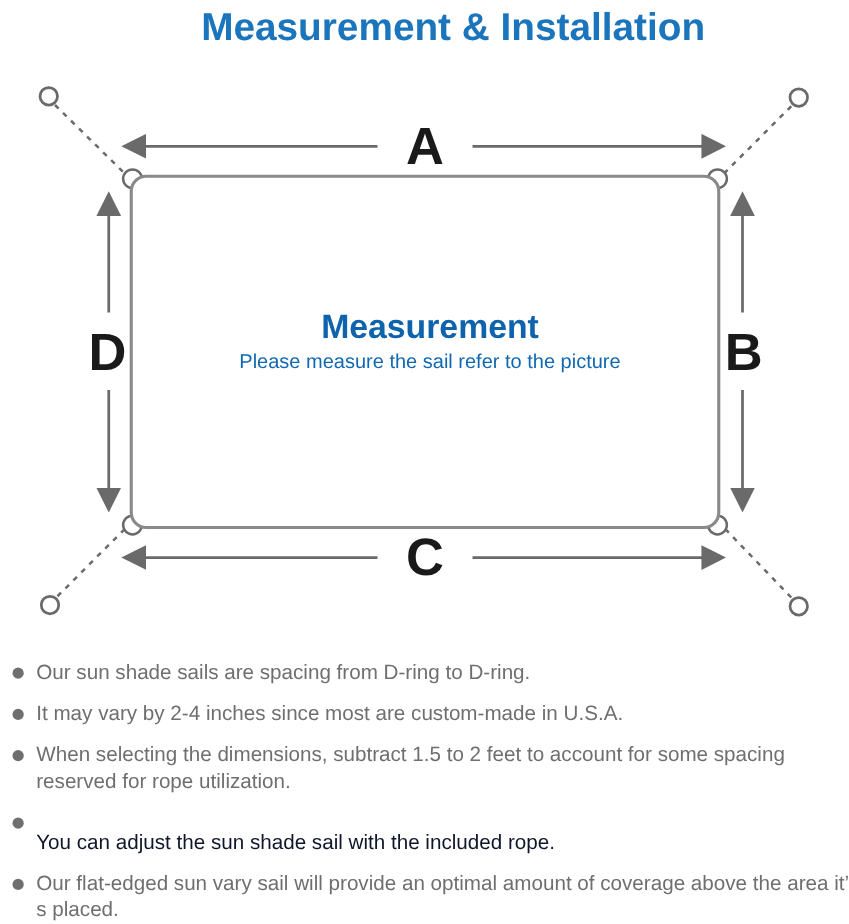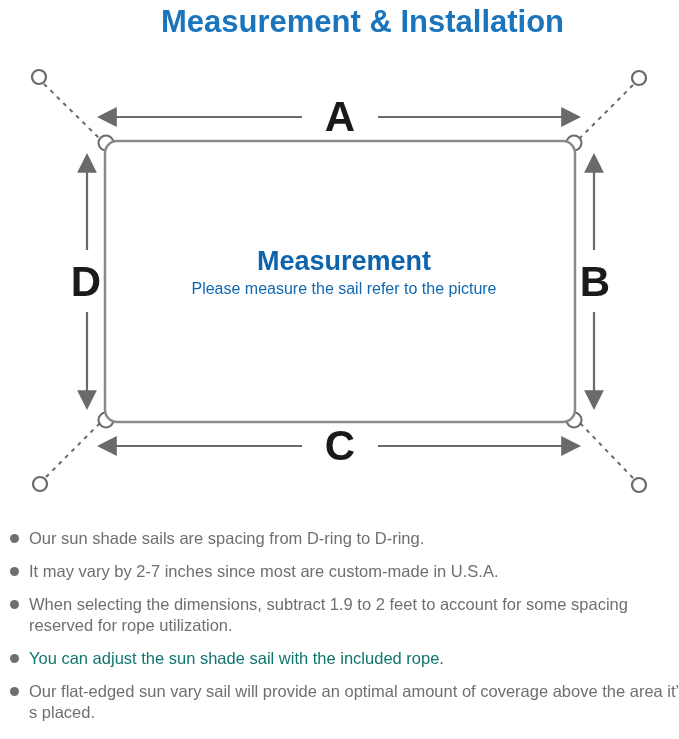--- a/index.html
+++ b/index.html
@@ -103,29 +103,29 @@
     <text class="center-sub" x="344" y="294" text-anchor="middle" fill="#1068b2">Please measure the sail refer to the picture</text>
   </svg>
 
   <div class="notes">
     <div class="note-item">
       <span class="note-dot" style="background: rgb(111, 111, 111);"></span>
       <span class="note-text" style="color: rgb(111, 111, 111);">Our sun shade sails are spacing from D-ring to D-ring.</span>
     </div>
     <div class="note-item">
       <span class="note-dot" style="background: rgb(111, 111, 111);"></span>
-      <span class="note-text" style="color: rgb(111, 111, 111);">It may vary by 2-7 inches since most are custom-made in U.S.A.</span>
+      <span class="note-text" style="color: rgb(111, 111, 111);">It may vary by 2-4 inches since most are custom-made in U.S.A.</span>
     </div>
     <div class="note-item">
       <span class="note-dot" style="background: rgb(111, 111, 111);"></span>
-      <span class="note-text" style="color: rgb(111, 111, 111);">When selecting the dimensions, subtract 1.9 to 2 feet to account for some spacing reserved for rope utilization.</span>
+      <span class="note-text" style="color: rgb(111, 111, 111);">When selecting the dimensions, subtract 1.5 to 2 feet to account for some spacing reserved for rope utilization.</span>
     </div>
     <div class="note-item">
       <span class="note-dot" style="background: rgb(111, 111, 111);"></span>
-      <span class="note-text" style="color: #0f766e;">You can adjust the sun shade sail with the included rope.</span>
+      <span class="note-text" style="color: #0f172a; margin-top: 16px;">You can adjust the sun shade sail with the included rope.</span>
     </div>
     <div class="note-item">
       <span class="note-dot" style="background: rgb(111, 111, 111);"></span>
       <span class="note-text" style="color: rgb(111, 111, 111);">Our flat-edged sun vary sail will provide an optimal amount of coverage above the area it’ s placed.</span>
     </div>
   </div>
 
 </div>
 
 </body></html>

